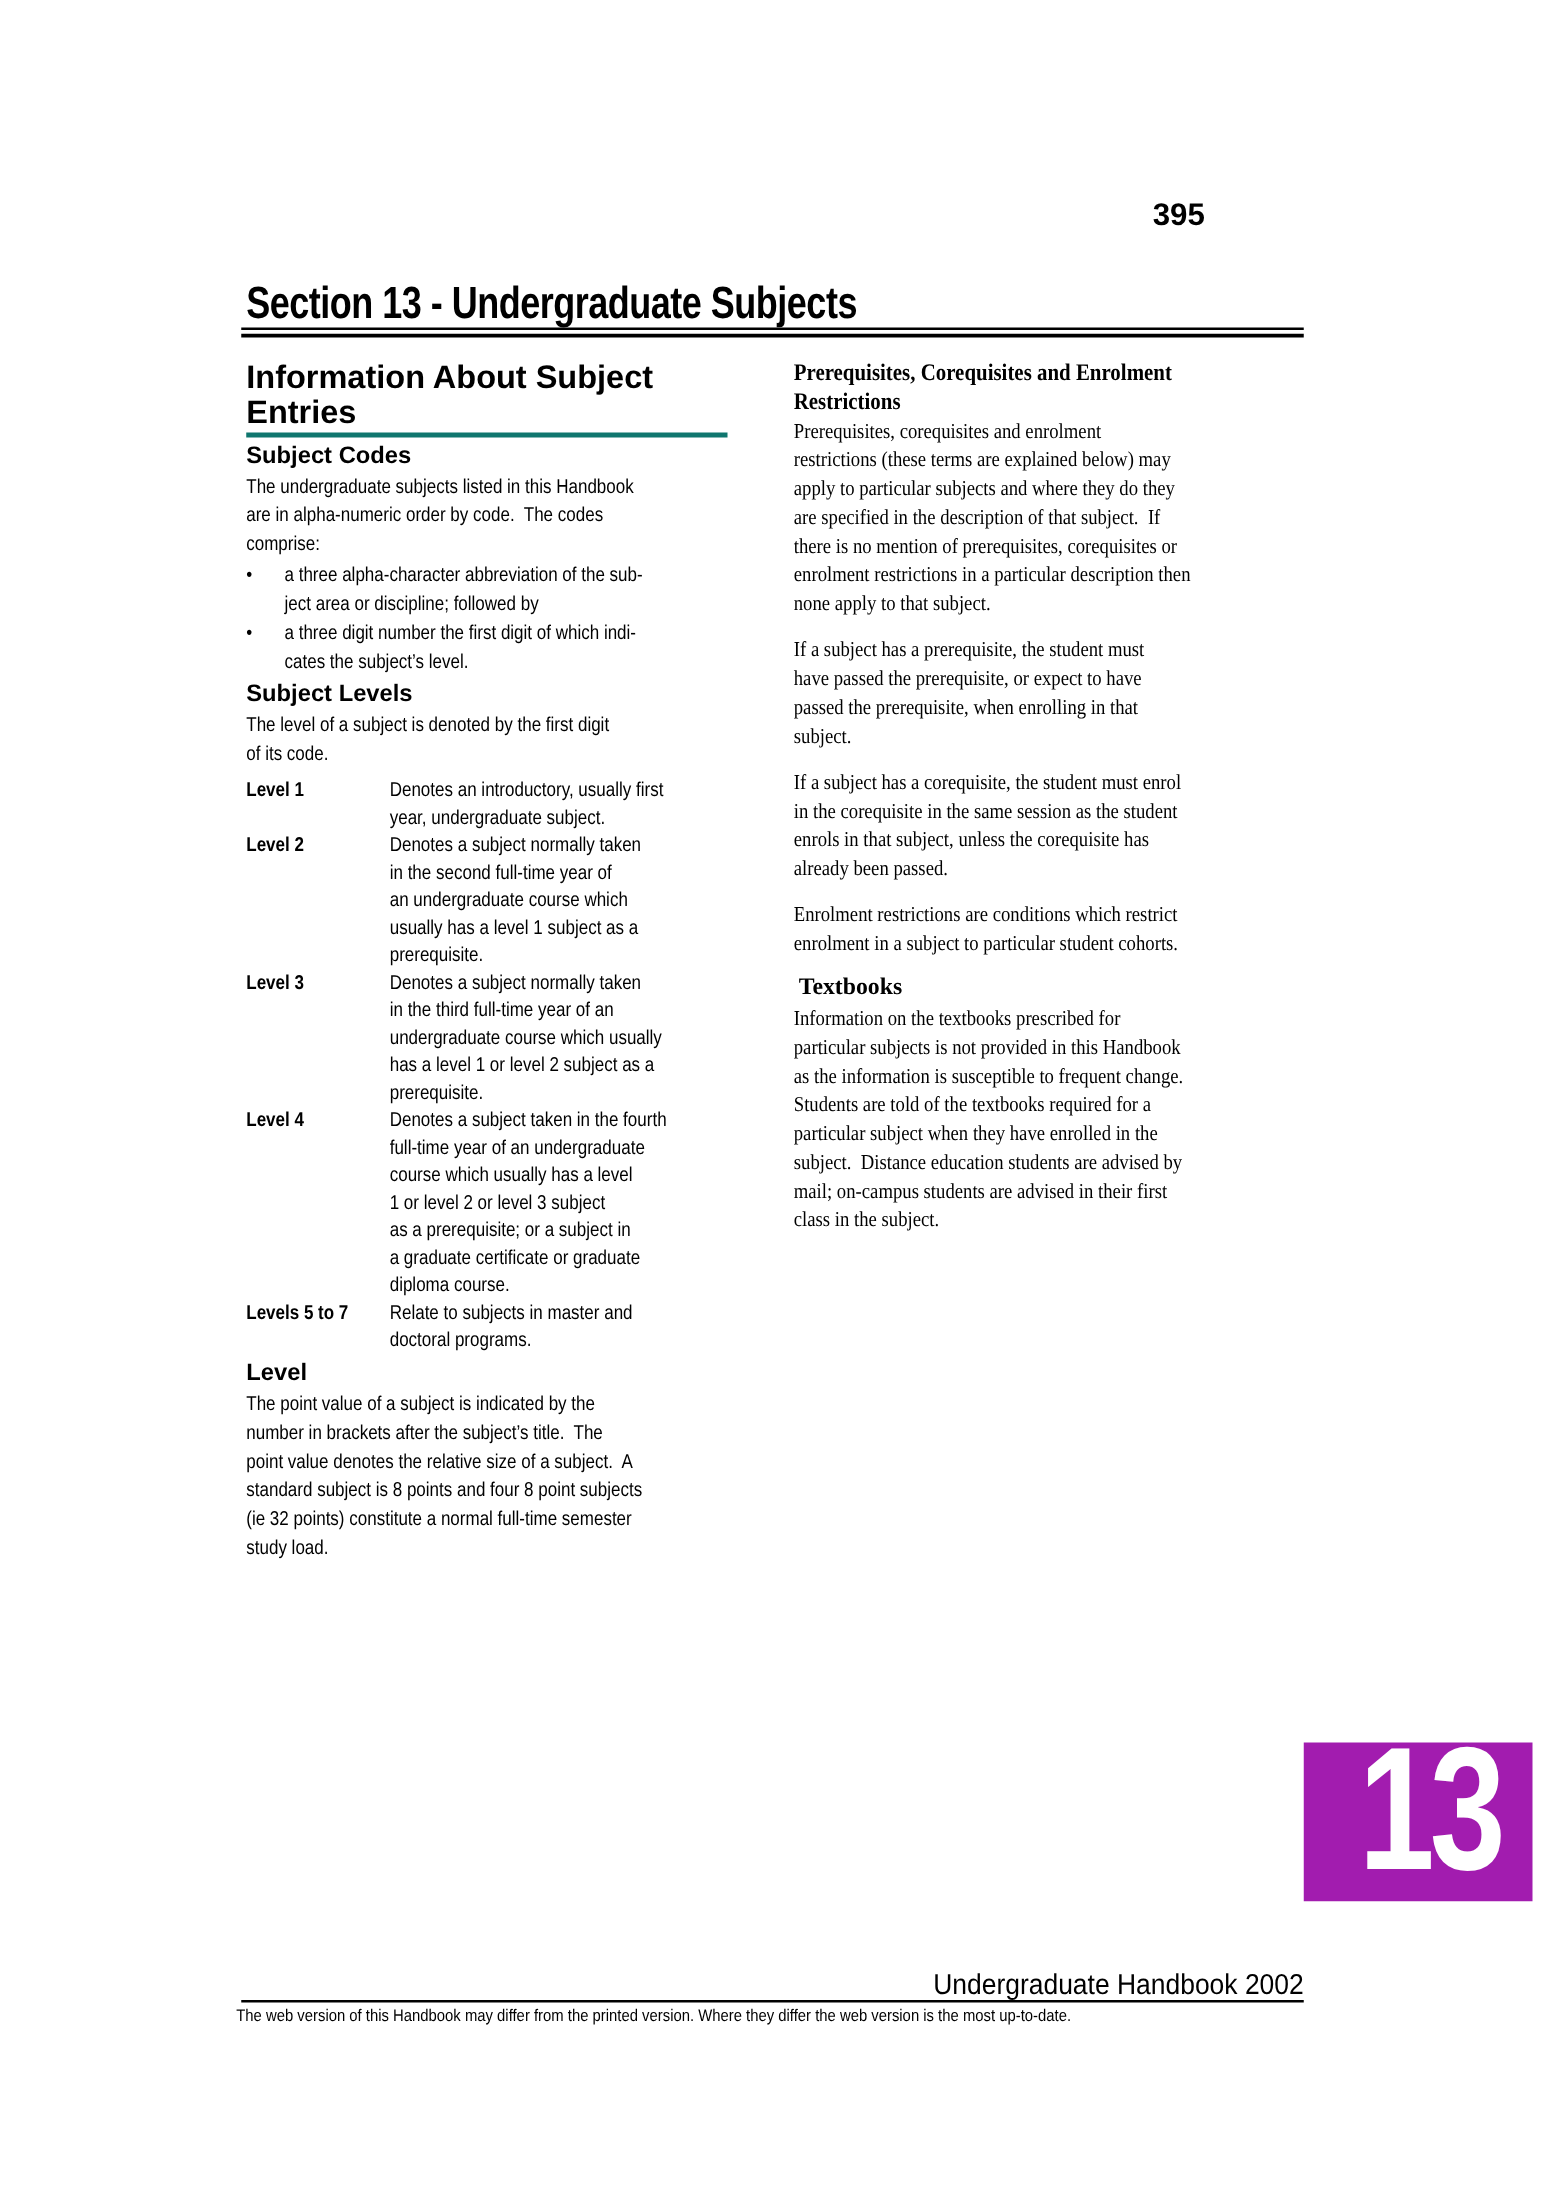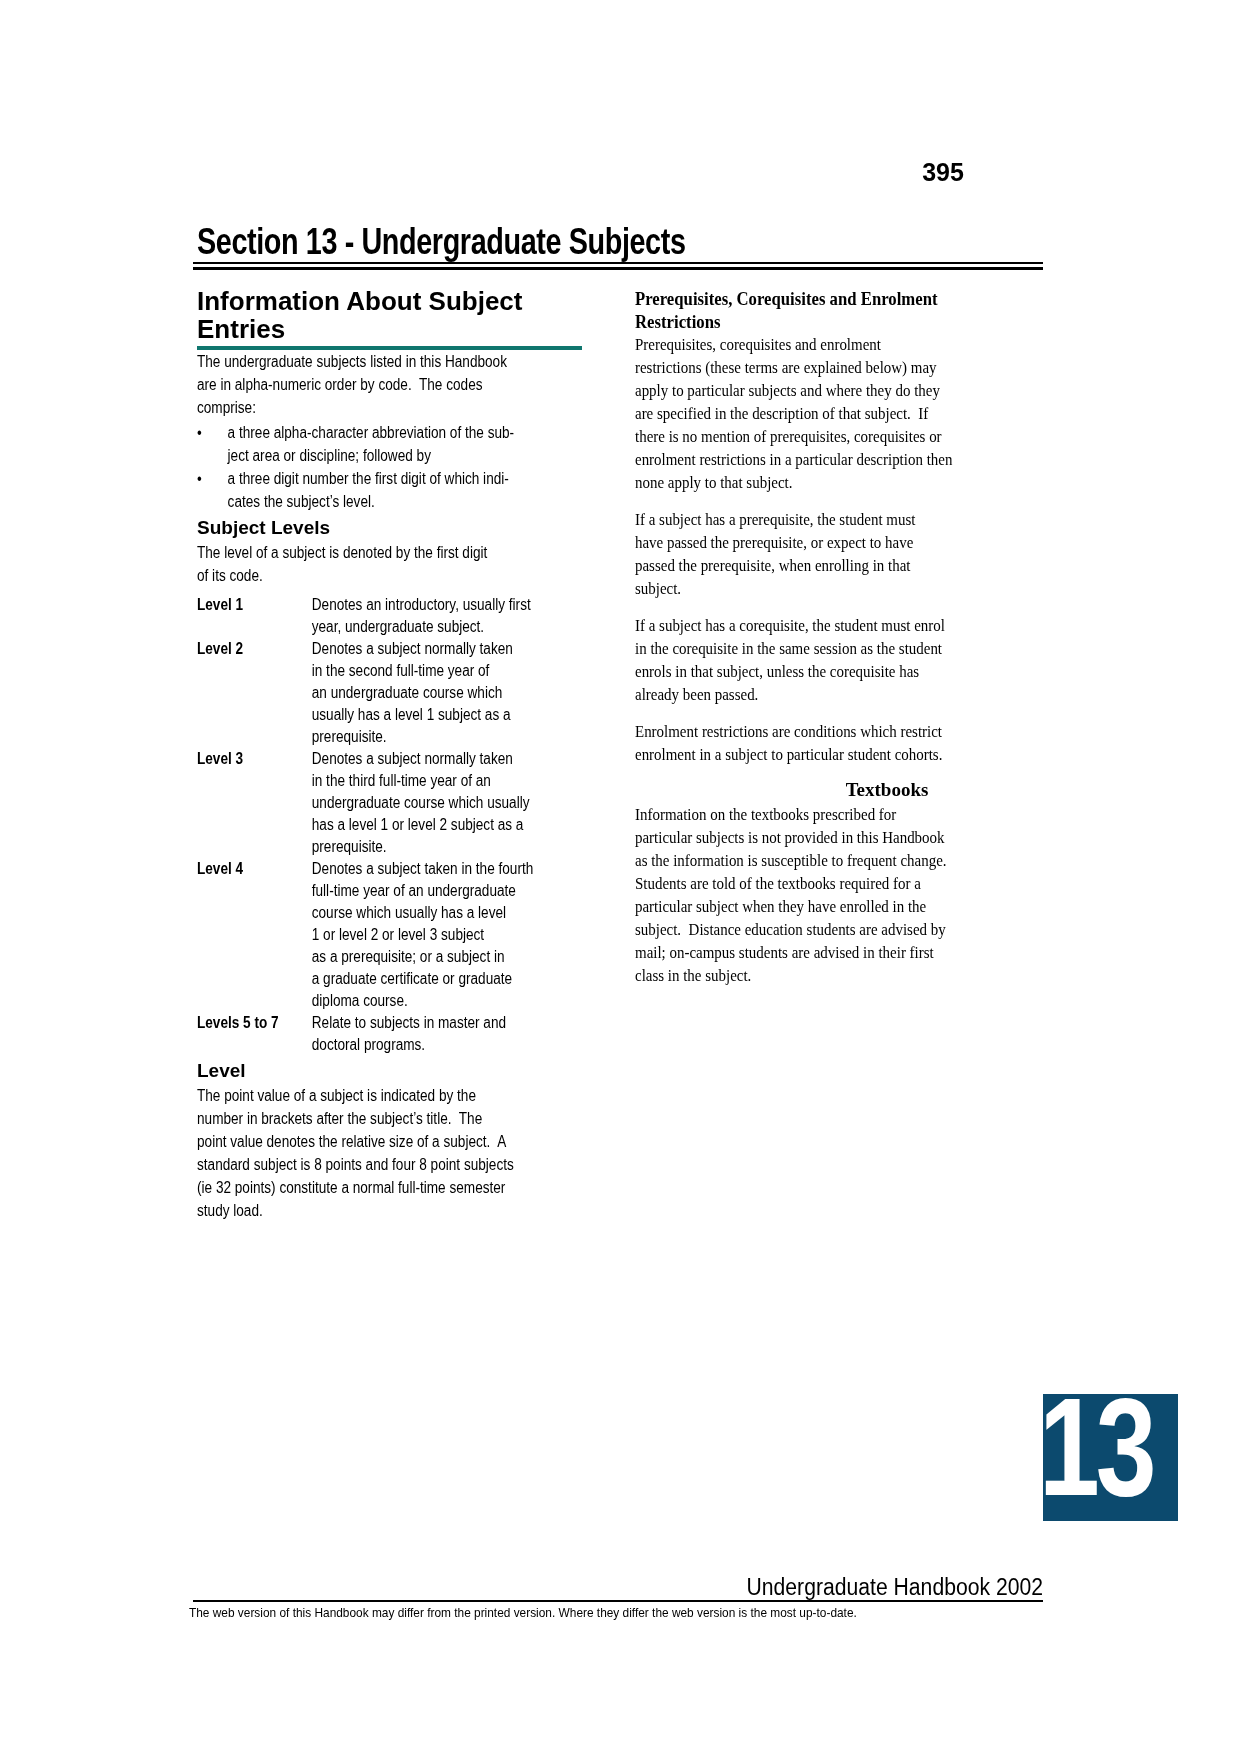--- a/index.html
+++ b/index.html
@@ -47,26 +47,26 @@
   .bullet-row { display:flex; }
   .bullet-marker { width:36px; flex:0 0 36px; }
   .bullet-text { flex:1; }
 
   .levels { margin-top:7px; font-size:16px; line-height:22px; }
   .level-row { display:flex; }
   .level-label { width:135px; flex:0 0 135px; font-weight:bold; }
   .level-text { flex:1; }
 
   .rc-heading { margin:0 0 0 0; font-size:19px; font-weight:bold; line-height:23px; }
-  .rc-heading2 { margin:9px 0 3px 4px; font-size:19px; font-weight:bold; line-height:20px;text-align:center; }
+  .rc-heading2 { margin:9px 0 3px 4px; font-size:19px; font-weight:bold; line-height:20px; }
 
   
   .section-tab {
     position:absolute; left:1043px; top:1394px; width:135px; height:127px;
-    background:#0c4a6e; color:#fff; overflow:visible;
+    background:#a21caf; color:#fff; overflow:visible;padding-left:48px;
   }
   .section-tab span {
     display:block; font-size:140px; font-weight:bold; line-height:106px;
     letter-spacing:-5px; margin-left:-4px;
     transform:scaleX(0.78); transform-origin:0 50%;
   }
 
   
   .footer-handbook {
     position:absolute; top:1574px; left:193px; width:850px; text-align:right;
@@ -89,20 +89,21 @@
 
   <div class="page-number">395</div>
 
   <h1 class="section-title">Section 13 - Undergraduate Subjects</h1>
   <div class="title-rule"></div>
 
   <section class="col col-left">
     <h2 class="col-heading pre">Information About Subject
 Entries</h2>
 
+    <h3 class="sub-heading">Subject Codes</h3>
     <p class="pre cond-l">The undergraduate subjects listed in this Handbook
 are in alpha-numeric order by code.  The codes
 comprise:</p>
     <div class="bullets cond-l">
       <div class="bullet-row">
         <span class="bullet-marker">•</span>
         <span class="bullet-text pre">a three alpha-character abbreviation of the sub-
 ject area or discipline; followed by</span>
       </div>
       <div class="bullet-row">

